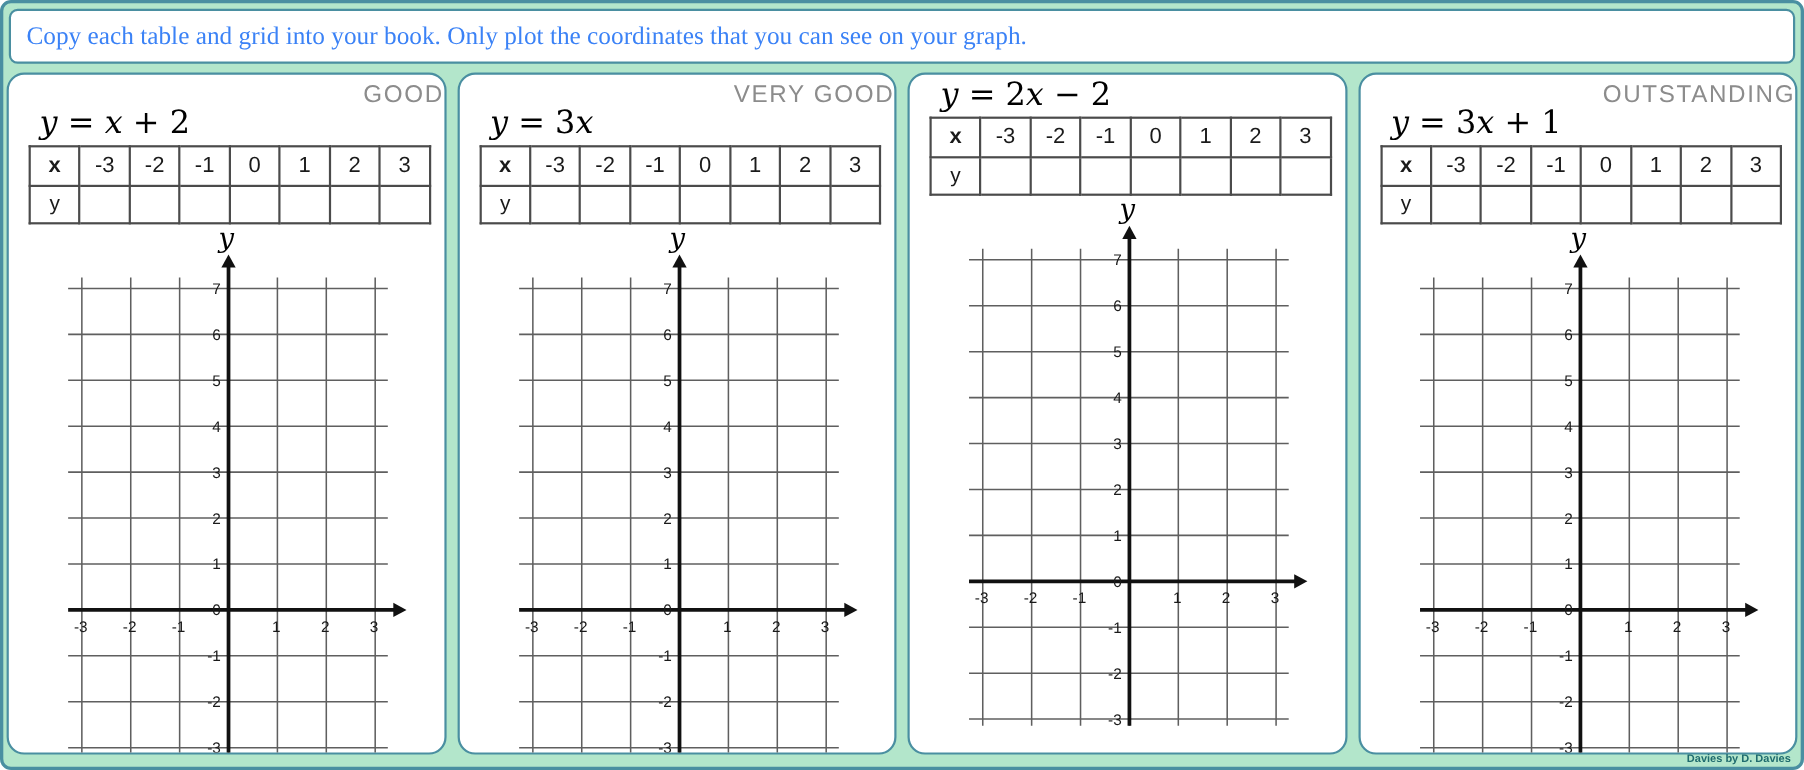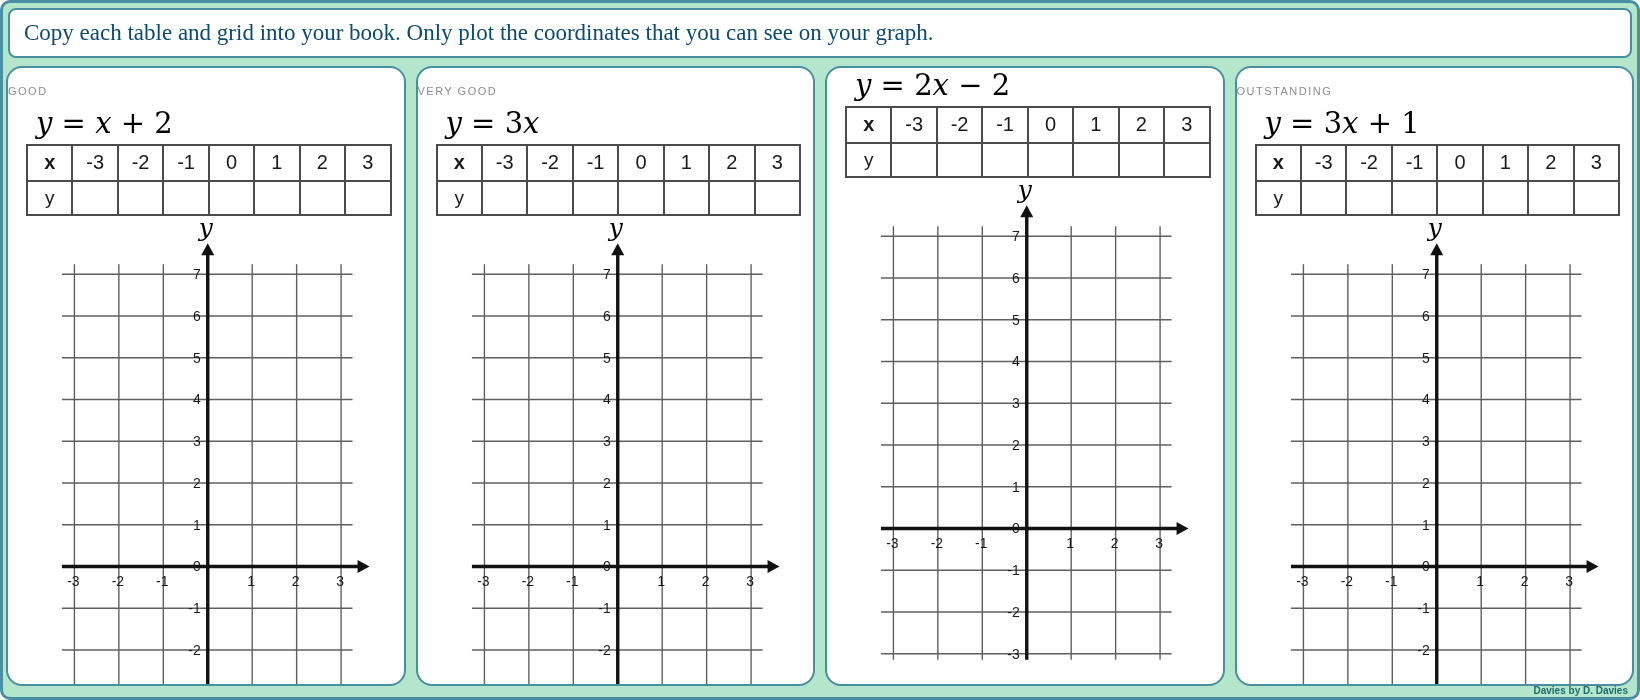--- a/index.html
+++ b/index.html
@@ -27,38 +27,38 @@
   .instruction-bar{
     position:absolute;top:5px;left:5px;right:5px;height:50px;
     background:var(--panel_background);
     border:2px solid var(--border_teal);
     border-radius:8px;
     display:flex;align-items:center;
     padding-left:14px;
   }
   .instruction-text{
     font-family:"Liberation Serif",serif;
-    font-size:23px;color:#0c4a6e;
+    font-size:23px;color:#3b82f6;
   }
   .panels{
     position:absolute;top:63px;left:3px;right:3px;height:620px;
     display:flex;gap:10px;
   }
   .panel{
     flex:1;
     background:var(--panel_background);
     border:2px solid var(--border_teal);
     border-radius:16px;
     overflow:hidden;
     position:relative;
   }
   .award{
-    margin-top:17px;height:21px;
-    text-align:left;
-    font-size:11px;letter-spacing:1.5px;
+    margin-top:5px;height:21px;
+    text-align:right;
+    font-size:22px;letter-spacing:1.5px;
     color:var(--award_gray);
   }
   .equation{
     margin-left:28px;height:36px;line-height:34px;
     font-family:"DejaVu Serif",serif;
     font-size:29px;color:#000;
     white-space:pre;
   }
   .equation .var{font-style:italic;}
   .vtable{

